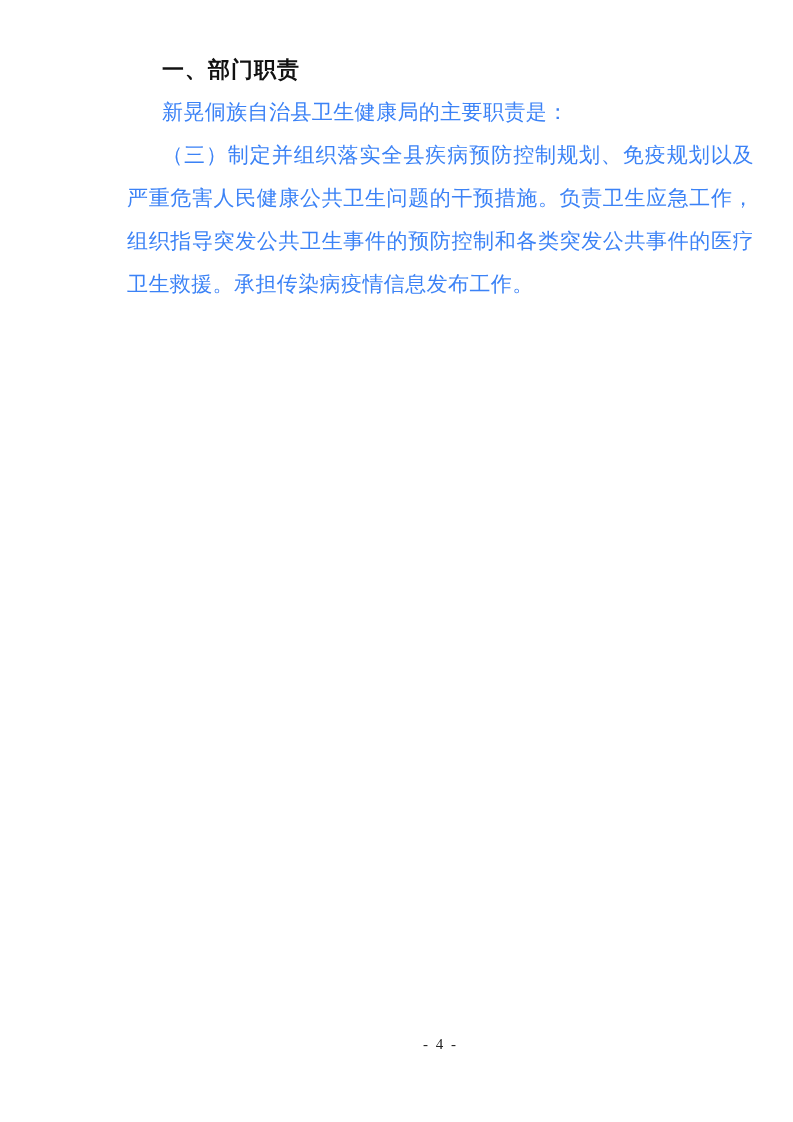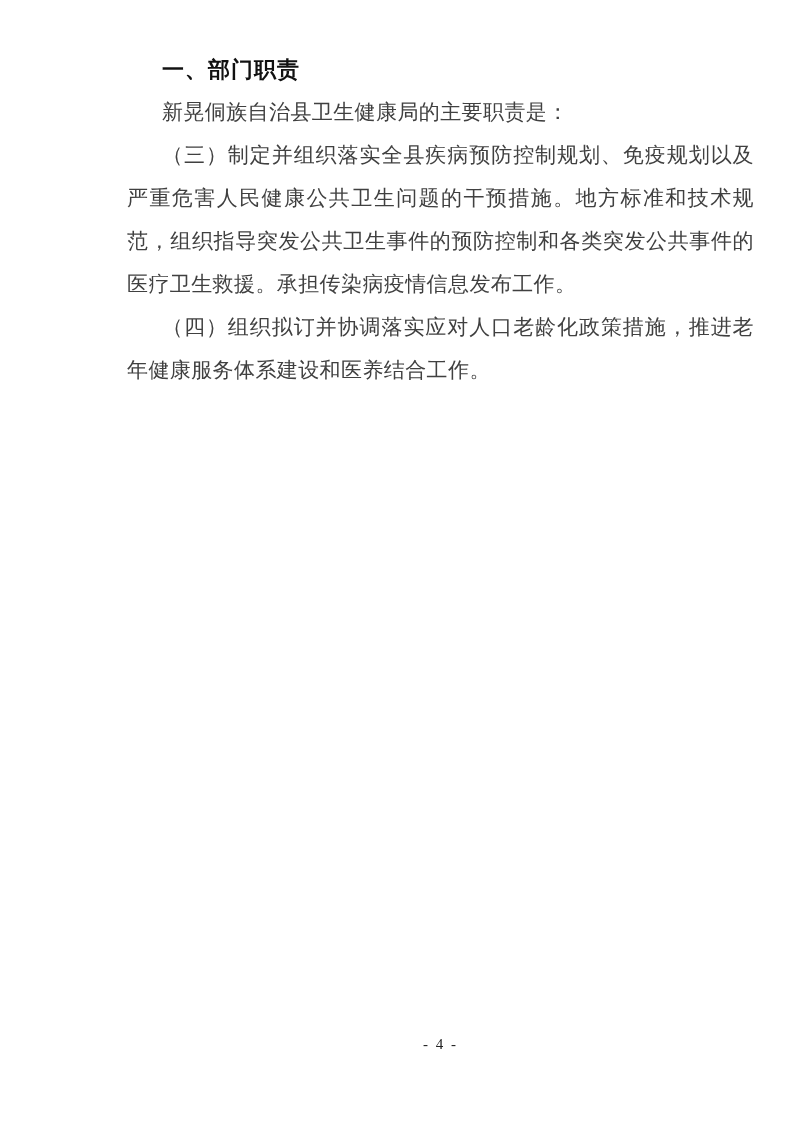--- a/index.html
+++ b/index.html
@@ -31,37 +31,36 @@
     margin-left: 35px;
     letter-spacing: 1px;
     color: #111111;
   }
   .body-text {
     font-size: 21px;
     line-height: 43px;
     text-align: justify;
     text-indent: 35px;
     letter-spacing: 0.4px;
-    color: #404040;
+    color: #3b82f6;
   }
   .footer {
     position: absolute;
     top: 1036px;
     left: 0;
     width: 793px;
     text-align: center;
     font-size: 15px;
     letter-spacing: 2px;
     color: #222222;
   }
 </style>
 </head>
 <body>
 
 <div class="page">
   <div class="content">
     <div class="section-heading">一、部门职责</div>
     <div class="body-text">新晃侗族自治县卫生健康局的主要职责是：</div>
-    <div class="body-text">（三）制定并组织落实全县疾病预防控制规划、免疫规划以及严重危害人民健康公共卫生问题的干预措施。地方标准和技术规范，组织指导突发公共卫生事件的预防控制和各类突发公共事件的医疗卫生救援。承担传染病疫情信息发布工作。</div>
-    <div class="body-text">（四）组织拟订并协调落实应对人口老龄化政策措施，推进老年健康服务体系建设和医养结合工作。</div>
+    <div class="body-text">（三）制定并组织落实全县疾病预防控制规划、免疫规划以及严重危害人民健康公共卫生问题的干预措施。负责卫生应急工作，组织指导突发公共卫生事件的预防控制和各类突发公共事件的医疗卫生救援。承担传染病疫情信息发布工作。</div>
   </div>
   <div class="footer">- 4 -</div>
 </div>
 
 </body></html>

